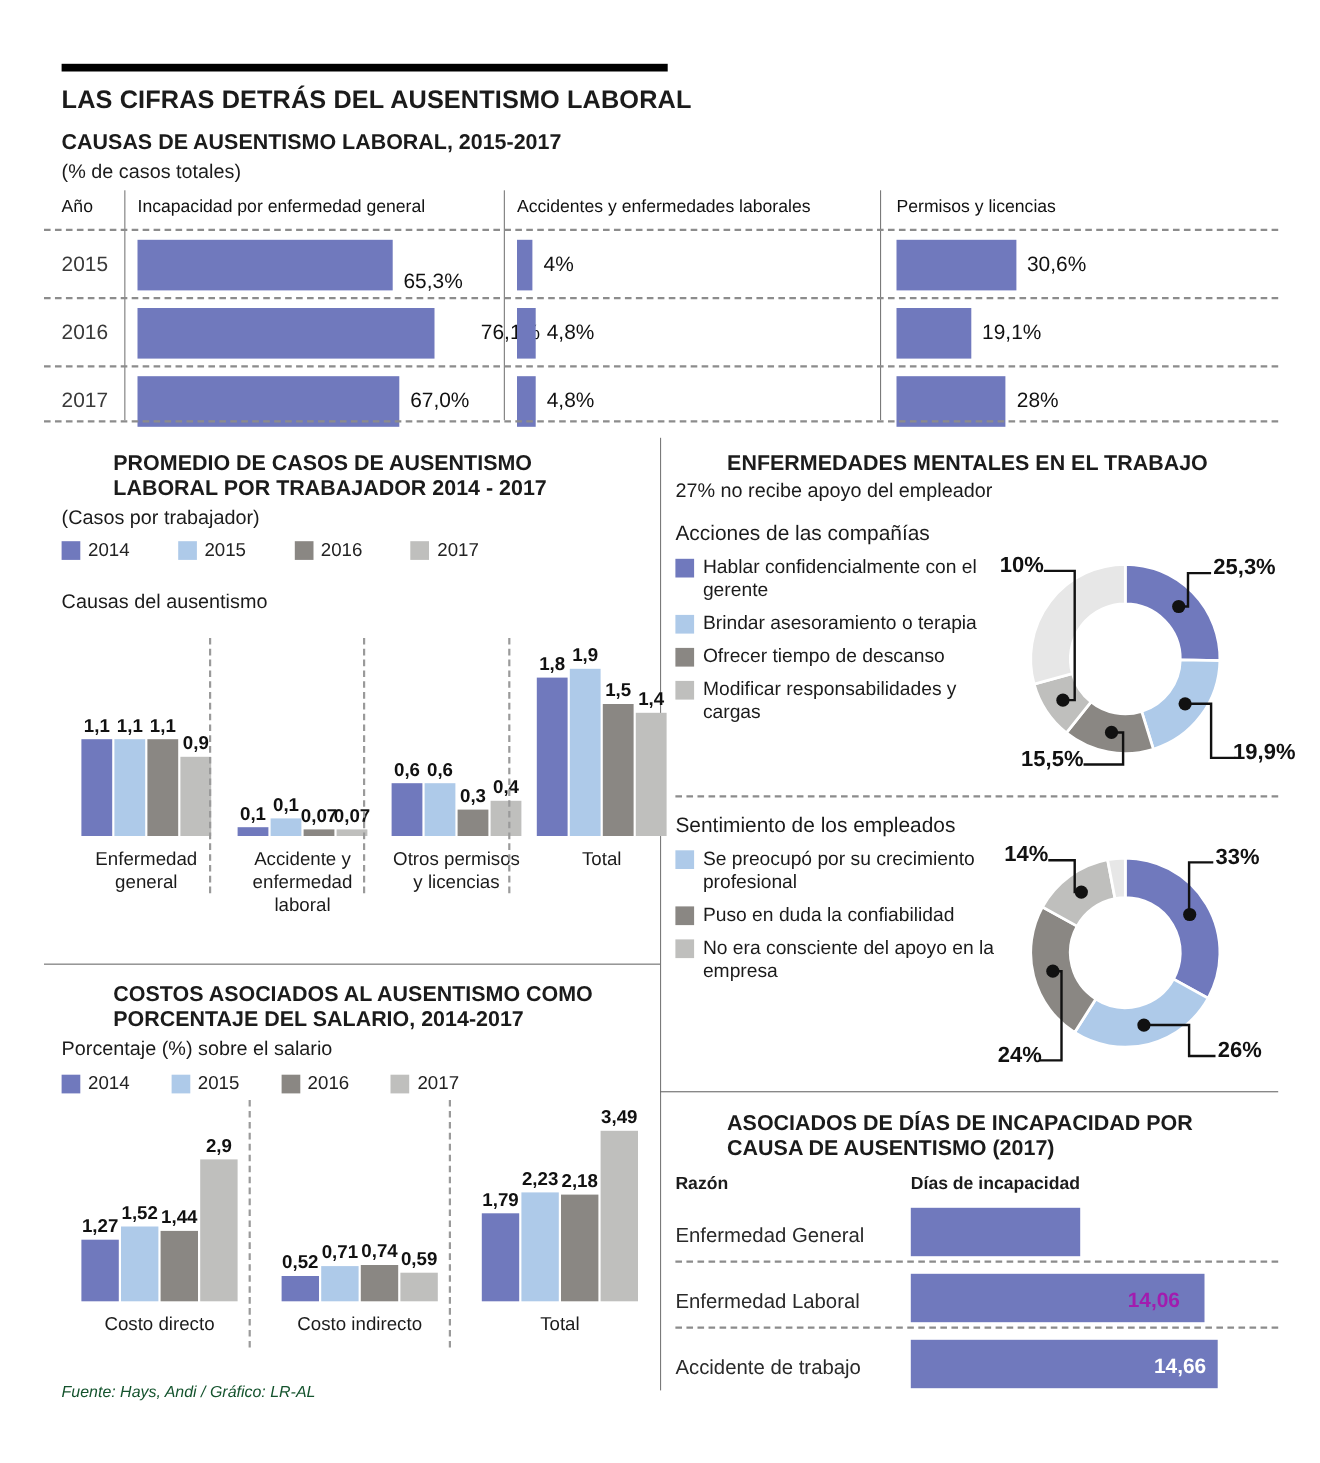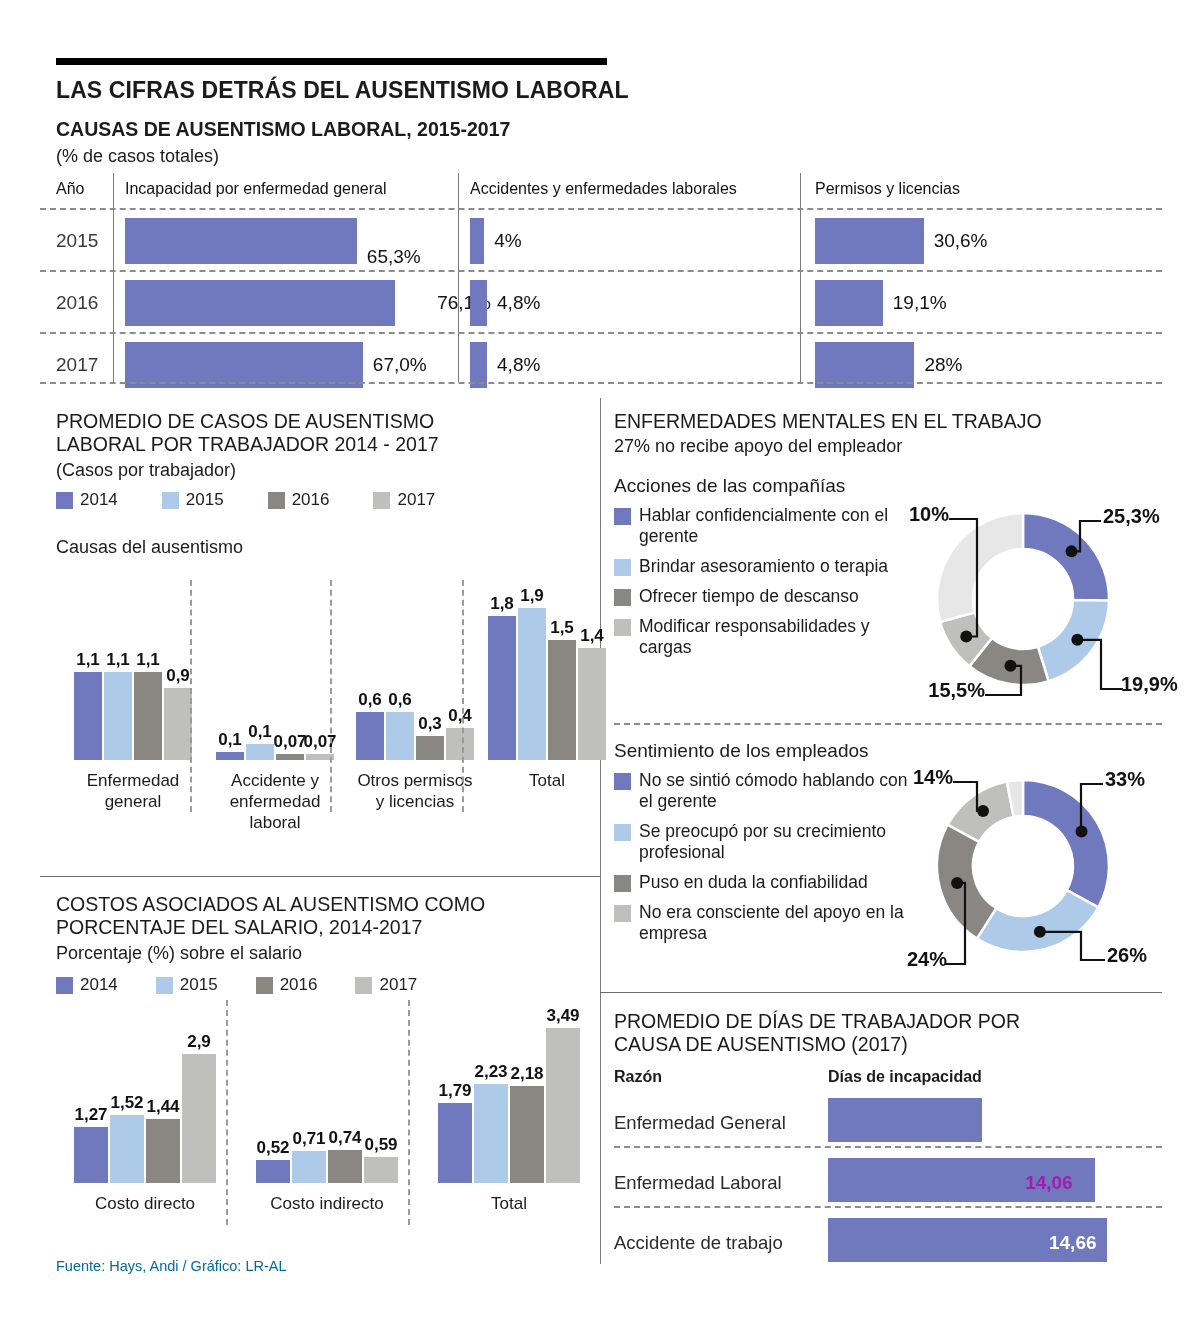--- a/index.html
+++ b/index.html
@@ -29,21 +29,21 @@
   #sec1-title{position:absolute;left:56px;top:118px;}
   #sec1-sub{position:absolute;left:56px;top:146px;}
 
   
   .tbl-colhead{position:absolute;font-size:16px;color:#111;}
   .tbl-year{position:absolute;font-size:19px;color:#3a3a3a;}
   .hbar{position:absolute;background:#7079bd;height:46px;}
   .hbar-val{position:absolute;font-size:19px;color:#111;}
 
   
-  .sect-h{position:absolute;font-size:19.5px;font-weight:normal;line-height:23px;}
+  .sect-h{position:absolute;font-size:19.5px;font-weight:bold;line-height:23px;margin-left:47px;}
   .sect-sub{position:absolute;font-size:18px;}
   .sect-note{position:absolute;font-size:18px;}
 
   
   .legend{position:absolute;display:flex;align-items:center;gap:0;text-align:right;}
   .legend .item{display:flex;align-items:center;margin-right:30px;}
   .legend .sw{width:17px;height:17px;margin-right:7px;display:inline-block;}
   .legend .lb{font-size:17px;color:#222;}
 
   
@@ -60,21 +60,21 @@
   .llist{position:absolute;}
   .lrow{display:flex;align-items:flex-start;margin-bottom:9px;}
   .lrow .sw{width:17px;height:17px;margin-right:8px;margin-top:3px;flex:0 0 auto;}
   .lrow .tx{font-size:17.5px;line-height:21px;color:#1b1b1b;}
 
   
   .br-lab{position:absolute;font-size:18.5px;color:#2a2a2a;}
   .br-bar{position:absolute;background:#7079bd;height:44px;}
   .br-val{position:absolute;font-size:19px;font-weight:bold;}
 
-  #source{position:absolute;left:56px;top:1258px;font-size:14.5px;color:#0369a1;}
+  #source{position:absolute;left:56px;top:1258px;font-size:14.5px;color:#14532d;font-style:italic;}
 </style>
 </head>
 <body>
 
 <div class="page">
 
   <div class="rule-black" id="masthead-rule"></div>
   <div class="h1" id="main-title">LAS CIFRAS DETRÁS DEL AUSENTISMO LABORAL</div>
   <div class="h2" id="sec1-title">CAUSAS DE AUSENTISMO LABORAL, 2015-2017</div>
   <div class="sub" id="sec1-sub">(% de casos totales)</div>
@@ -270,24 +270,20 @@
         <circle cx="172.37855677712216" cy="144.8285753221601" r="6" fill="#111"></circle>
         <polyline points="105.46797749776132,170.83523331300177 116,170.83523331300177 116,200 80,200" fill="none" stroke="#111" stroke-width="2.2"></polyline>
         <circle cx="105.46797749776132" cy="170.83523331300177" r="6" fill="#111"></circle>
         <polyline points="61.28266651430436,141.51191920273328 72,141.51191920273328 72,24 44,24" fill="none" stroke="#111" stroke-width="2.2"></polyline>
         <circle cx="61.28266651430436" cy="141.51191920273328" r="6" fill="#111"></circle>
       </svg><div class="cal" style="left: 198px; top: 10px;">25,3%</div><div class="cal" style="left: 216px; top: 178px;">19,9%</div><div class="cal" style="left: 10px; top: 184px; text-align: right; width: 70px;">15,5%</div><div class="cal" style="left: -26px; top: 8px; text-align: right; width: 70px;">10%</div></div>
 
   <div class="sect-sub" style="left:614px;top:740px;font-size:19px;">Sentimiento de los empleados</div>
   <div class="llist" id="legend-m2" style="left:614px;top:770px;width:310px;">
       <div class="lrow">
-        <div class="sw" style="background: rgb(112, 121, 189);"></div>
-        <div class="tx">No se sintió cómodo hablando con el gerente</div>
-      </div>
-      <div class="lrow">
         <div class="sw" style="background: rgb(174, 202, 233);"></div>
         <div class="tx">Se preocupó por su crecimiento profesional</div>
       </div>
       <div class="lrow">
         <div class="sw" style="background: rgb(138, 135, 131);"></div>
         <div class="tx">Puso en duda la confiabilidad</div>
       </div>
       <div class="lrow">
         <div class="sw" style="background: rgb(191, 191, 189);"></div>
         <div class="tx">No era consciente del apoyo en la empresa</div>
@@ -302,21 +298,21 @@
         <polyline points="176.53045783626817,69.38518372897477 176,69.38518372897477 176,22 198,22" fill="none" stroke="#111" stroke-width="2.2"></polyline>
         <circle cx="176.53045783626817" cy="69.38518372897477" r="6" fill="#111"></circle>
         <polyline points="134.9109123272101,169.86365495674693 176,169.86365495674693 176,198 200,198" fill="none" stroke="#111" stroke-width="2.2"></polyline>
         <circle cx="134.9109123272101" cy="169.86365495674693" r="6" fill="#111"></circle>
         <polyline points="52.13634504325307,120.9109123272101 60,120.9109123272101 60,202 40,202" fill="none" stroke="#111" stroke-width="2.2"></polyline>
         <circle cx="52.13634504325307" cy="120.9109123272101" r="6" fill="#111"></circle>
         <polyline points="78.03060284411183,48.986844382503584 72,48.986844382503584 72,20 48,20" fill="none" stroke="#111" stroke-width="2.2"></polyline>
         <circle cx="78.03060284411183" cy="48.986844382503584" r="6" fill="#111"></circle>
       </svg><div class="cal" style="left: 200px; top: 6px;">33%</div><div class="cal" style="left: 202px; top: 182px;">26%</div><div class="cal" style="left: -28px; top: 186px; text-align: right; width: 70px;">24%</div><div class="cal" style="left: -22px; top: 4px; text-align: right; width: 70px;">14%</div></div>
 
-  <div class="sect-h" style="left:614px;top:1010px;">PROMEDIO DE DÍAS DE TRABAJADOR POR</div>
+  <div class="sect-h" style="left:614px;top:1010px;">ASOCIADOS DE DÍAS DE INCAPACIDAD POR</div>
   <div class="sect-h" style="left:614px;top:1033px;">CAUSA DE AUSENTISMO (2017)</div>
   <div class="colhead" style="position:absolute;left:614px;top:1068px;font-weight:bold;">Razón</div>
   <div class="colhead" style="position:absolute;left:828px;top:1068px;font-weight:bold;">Días de incapacidad</div>
   <div id="dias-table">
       <div class="br-lab" style="left: 614px; top: 1112px;">Enfermedad General</div>
       <div class="br-bar" style="left: 828px; top: 1098px; width: 154.09px;"></div>
       <div class="br-val" style="left: 992.09px; color: #a21caf; font-weight: normal; top: 1172px;">8,11</div>
       <div class="dash-h" style="left: 614px; top: 1146px; width: 548px;"></div>
       <div class="br-lab" style="left: 614px; top: 1172px;">Enfermedad Laboral</div>
       <div class="br-bar" style="left: 828px; top: 1158px; width: 267.14px;"></div>

